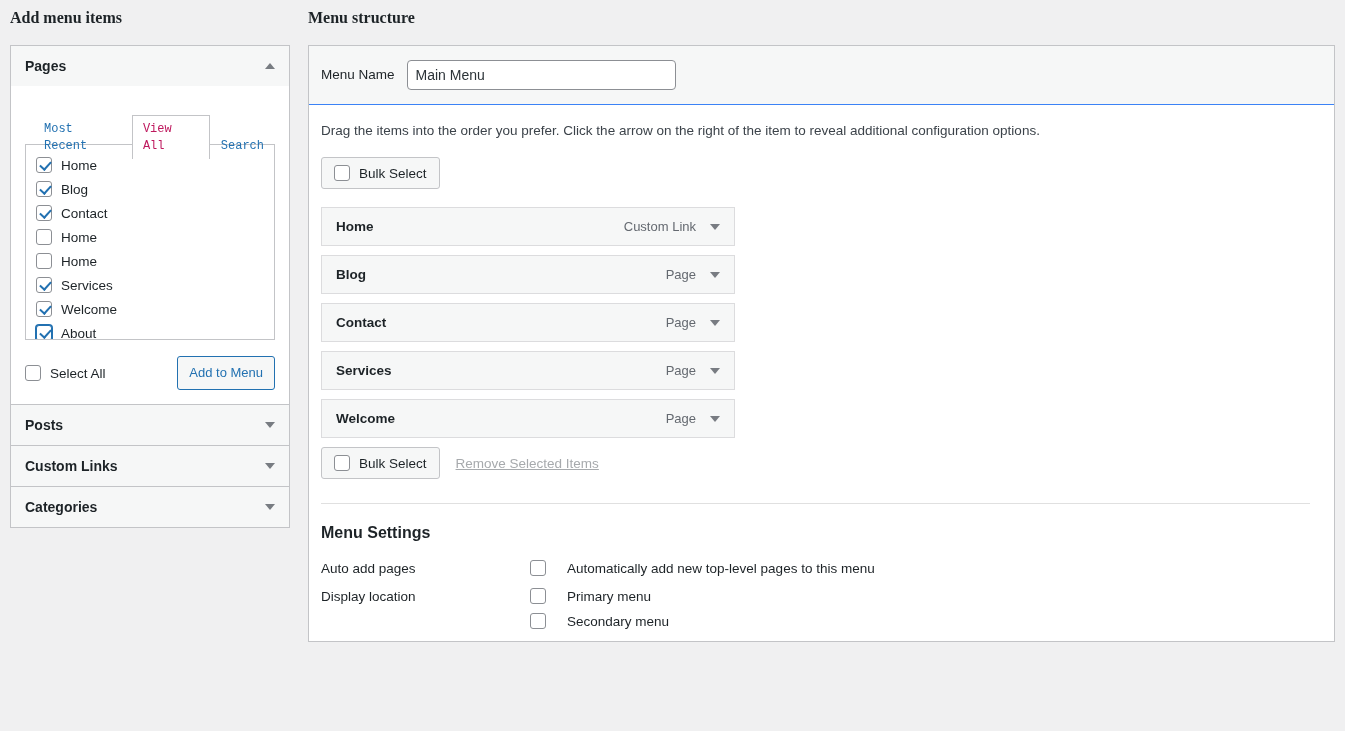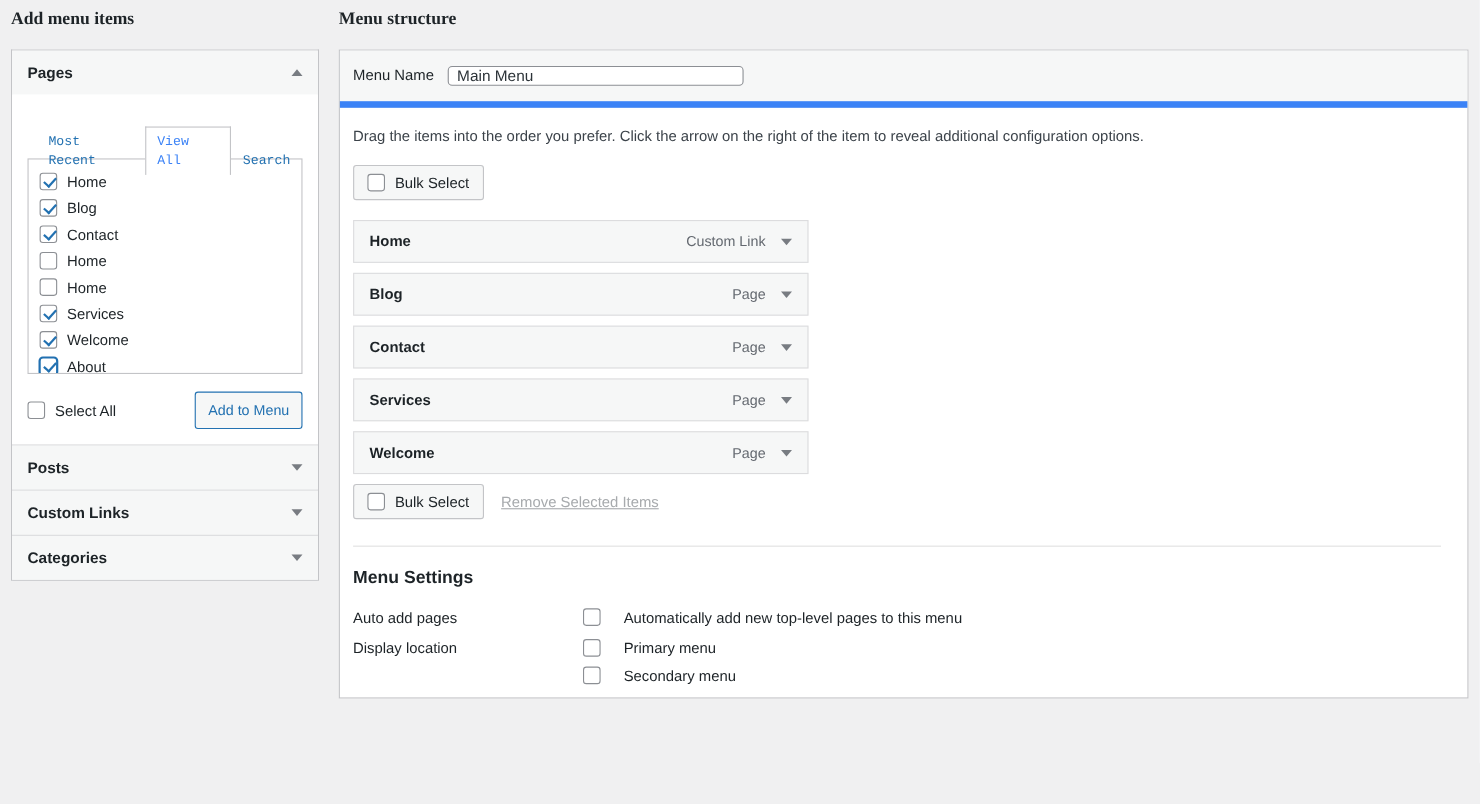--- a/index.html
+++ b/index.html
@@ -84,21 +84,21 @@
     cursor: pointer;
     border: 1px solid transparent;
     border-bottom: none;
     background: transparent;
     line-height: 1.4;
     position: relative;
     top: 15px;
     font-family: Liberation Mono, monospace;
   }
   .tab.active {
-    color: #3b82f6;
+    color: #be185d;
     background: #fff;
     border-color: #c3c4c7;
   }
 
   .page-list {
     border: 1px solid #c3c4c7;
     background: #fff;
     margin-top: 0;
     padding: 8px 10px 6px 10px;
     max-height: 196px;
@@ -174,33 +174,33 @@
     width: 1027px;
   }
   .right-col .col-heading { margin-bottom: 16px; }
 
   .menu-box {
     background: #fff;
     border: 1px solid #c3c4c7;
   }
   .menu-name-bar {
     background: #f6f7f7;
-    border-bottom: 6px solid #3b82f6;
+    border-bottom: 1px solid #3b82f6;
     padding: 14px 12px;
     display: flex;
     align-items: center;
     gap: 12px;
   }
   .menu-name-label {
     font-size: 13.5px;
     color: #1d2327;
   }
   .text-input {
     width: 269px;
-    height: 18px;
+    height: 30px;
     border: 1px solid #8c8f94;
     border-radius: 4px;
     background: #fff;
     font-size: 14px;
     color: #2c3338;
     padding: 0 8px;
     font-family: "Liberation Sans", sans-serif;
     outline: none;
   }
 

